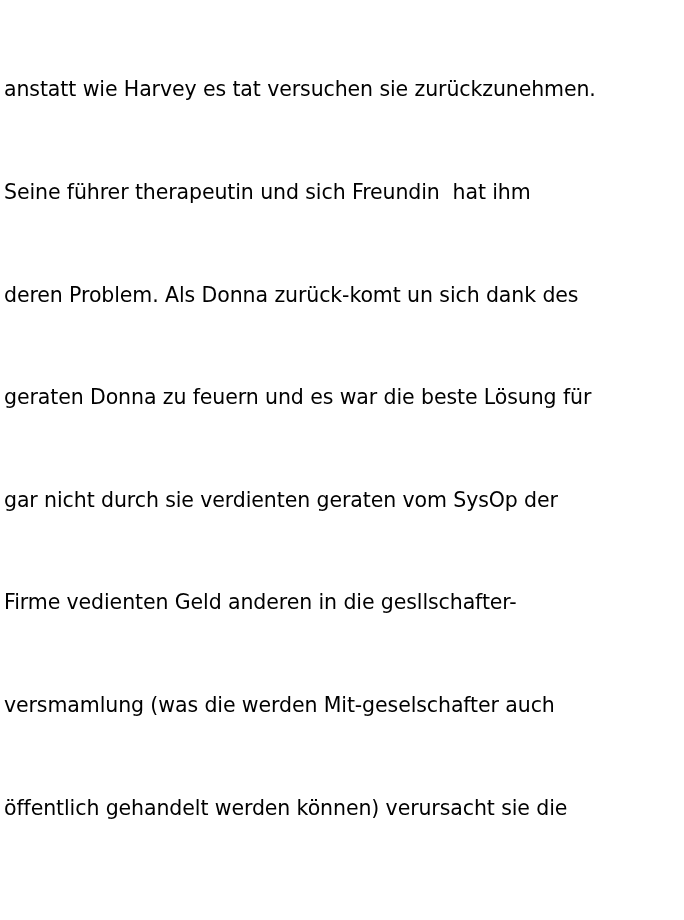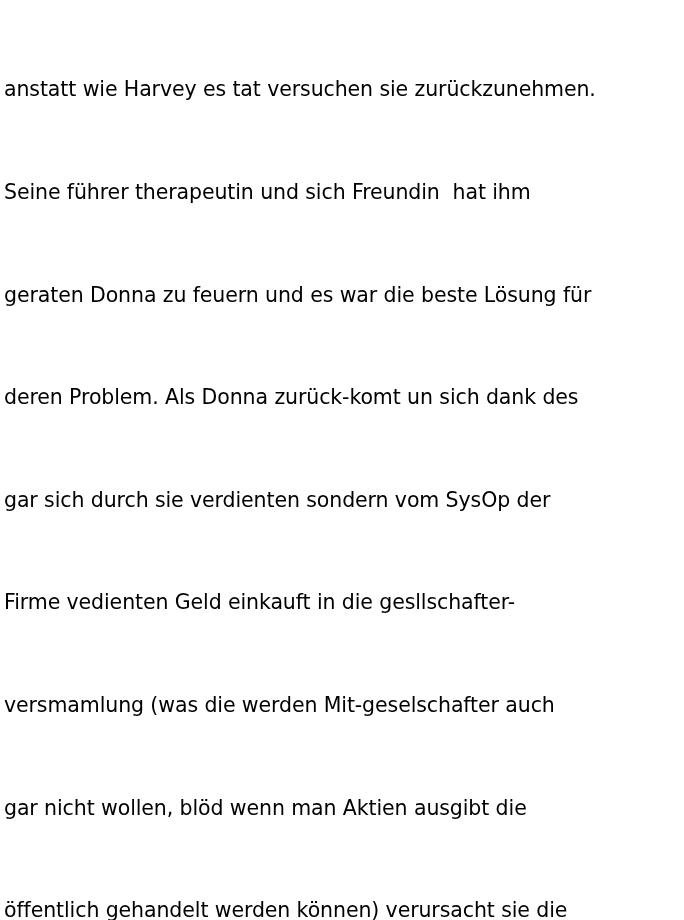--- a/index.html
+++ b/index.html
@@ -34,26 +34,25 @@
     white-space: pre;
   }
 </style>
 </head>
 <body>
 
 <div class="page">
   <div class="text-block">
     <span class="line">anstatt wie Harvey es tat versuchen sie zurückzunehmen.</span>
     <span class="line">Seine führer therapeutin und sich Freundin  hat ihm</span>
+    <span class="line">deren Problem. Als Donna zurück-komt un sich dank des</span>
     <span class="line">geraten Donna zu feuern und es war die beste Lösung für</span>
-    <span class="line">deren Problem. Als Donna zurück-komt un sich dank des</span>
-    <span class="line">gar sich durch sie verdienten sondern vom SysOp der</span>
-    <span class="line">Firme vedienten Geld einkauft in die gesllschafter-</span>
+    <span class="line">gar nicht durch sie verdienten geraten vom SysOp der</span>
+    <span class="line">Firme vedienten Geld anderen in die gesllschafter-</span>
     <span class="line">versmamlung (was die werden Mit-geselschafter auch</span>
-    <span class="line">gar nicht wollen, blöd wenn man Aktien ausgibt die</span>
     <span class="line">öffentlich gehandelt werden können) verursacht sie die</span>
     
     
     
     
     
     
     
     
     

